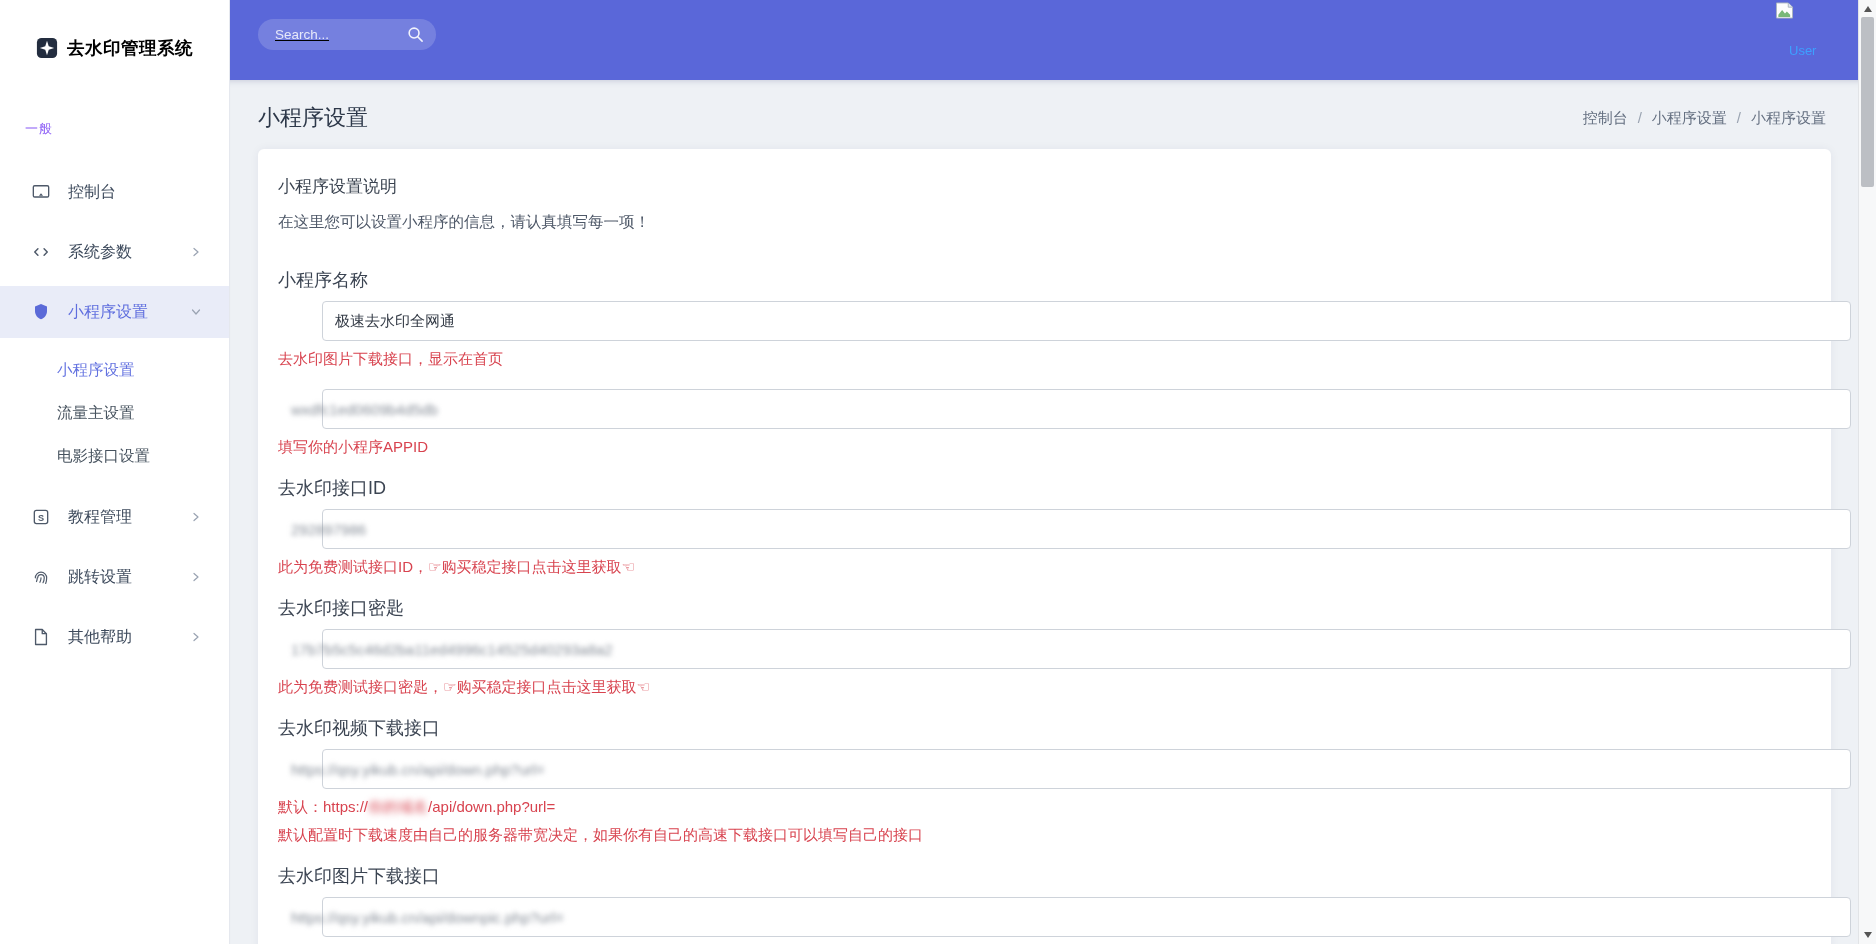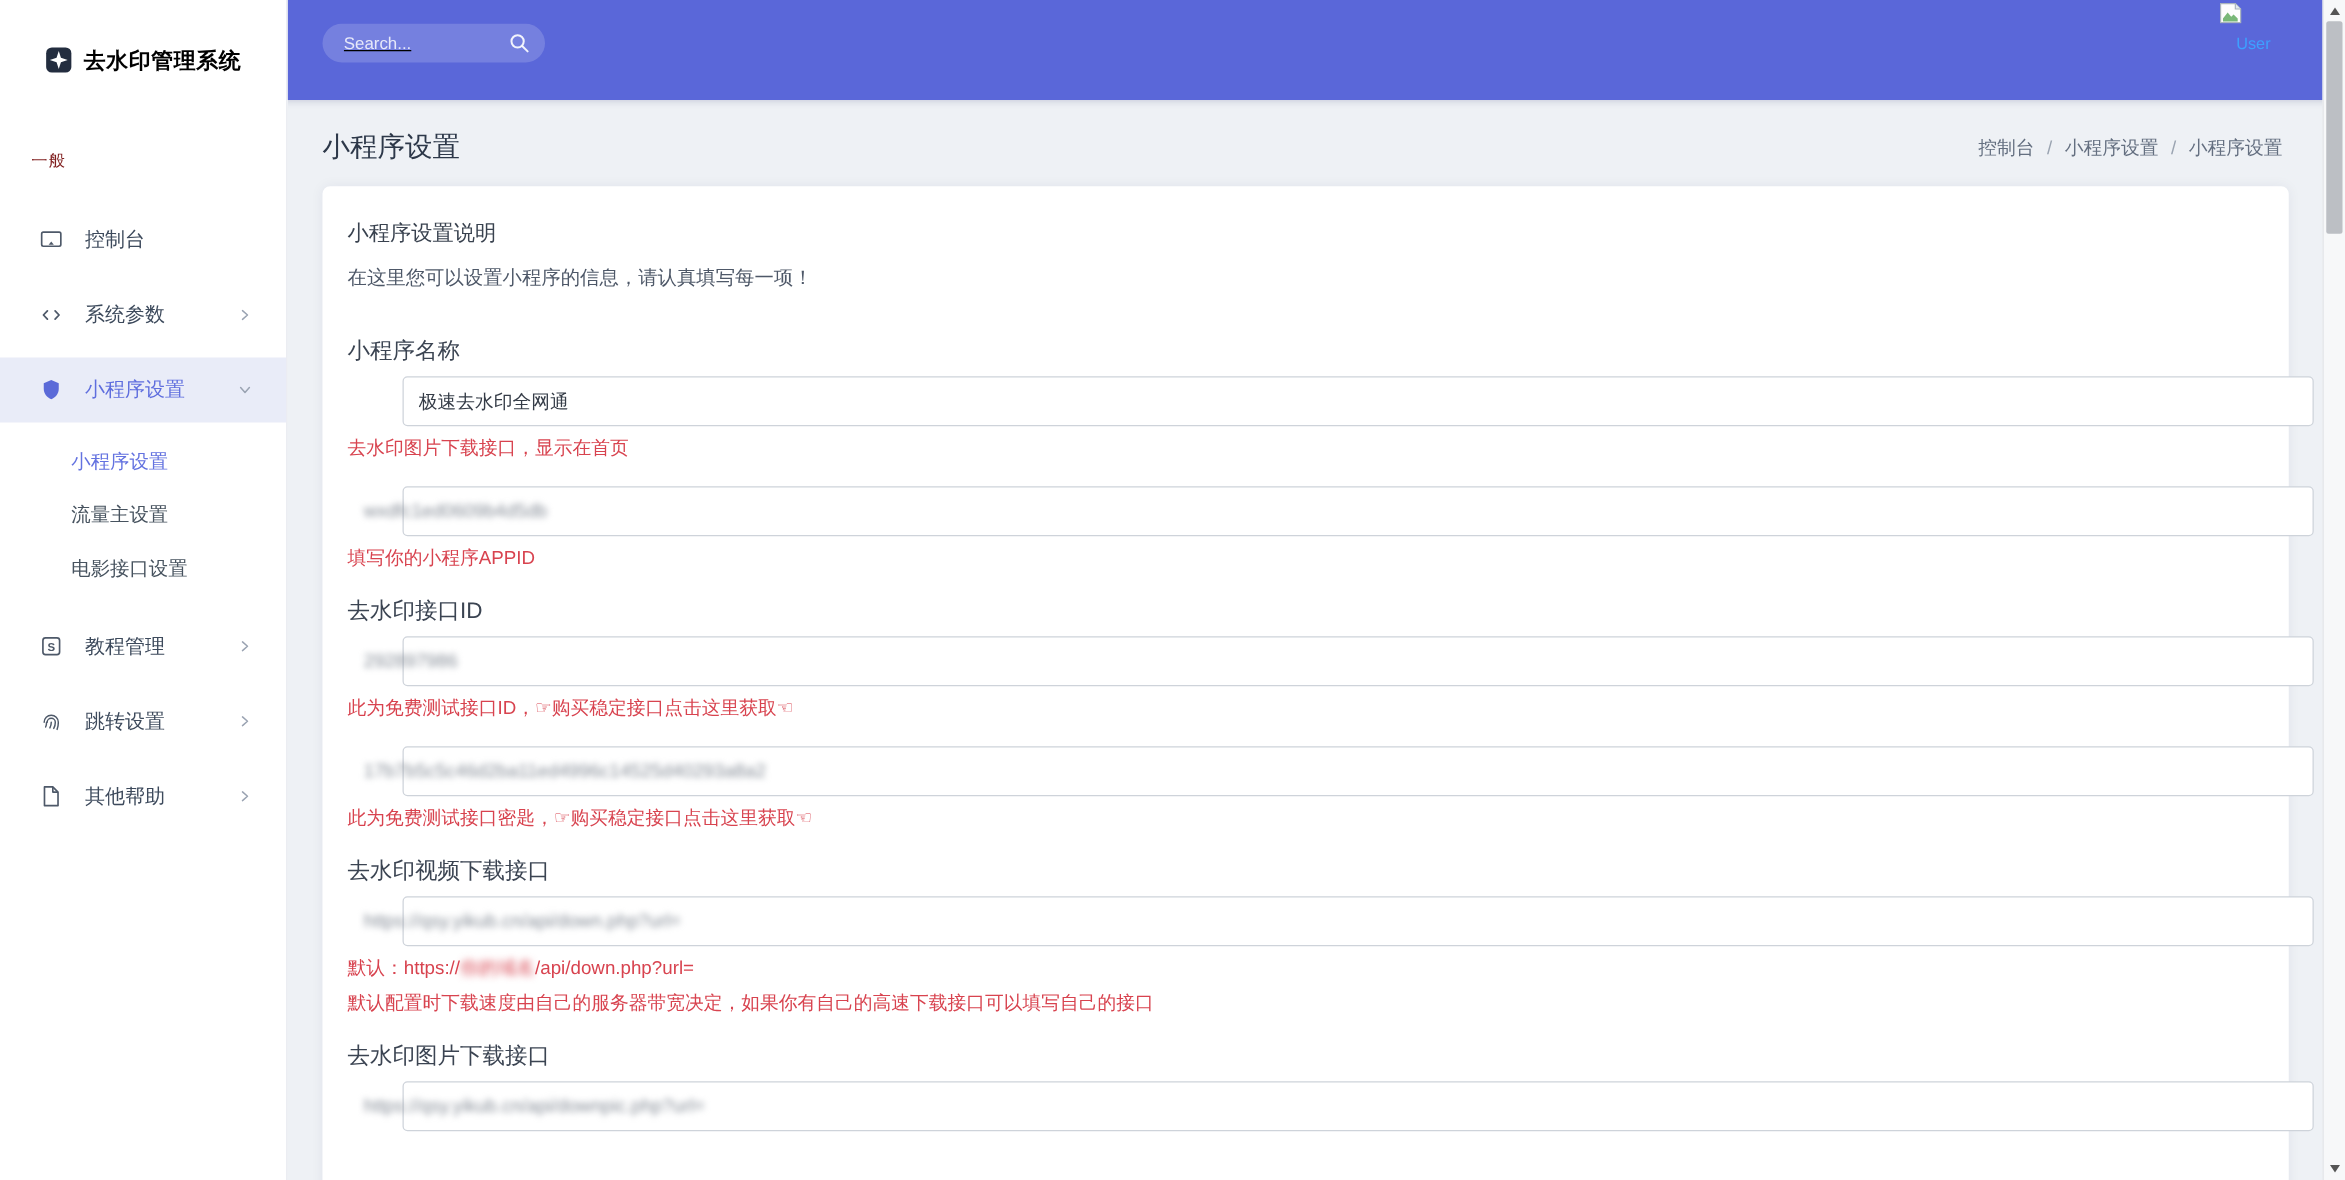--- a/index.html
+++ b/index.html
@@ -7,42 +7,42 @@
     width:1876px;height:944px;overflow:hidden;position:relative;
     font-family:"Liberation Sans","DejaVu Sans",sans-serif;
     background:#eef1f5;
   }
   
   .sidebar{position:absolute;left:0;top:0;bottom:0;width:230px;background:#fff;
     border-right:1px solid #e5e8ee;z-index:5;box-sizing:border-box;}
   .logo{display:flex;align-items:center;gap:9px;padding:36px 0 0 36px;cursor:pointer;}
   .logo-icon svg{display:block;}
   .logo-text{font-size:17.5px;font-weight:bold;color:#000000;letter-spacing:.5px;}
-  .side-section{margin:60px 0 0 25px;font-size:13px;color:#7f1d1d;letter-spacing:1px;}
+  .side-section{margin:60px 0 0 25px;font-size:13px;color:#8b5cf6;letter-spacing:1px;}
   .side-nav{margin-top:24px;}
   .nav-item{height:60px;display:flex;align-items:center;padding-left:31px;cursor:pointer;
     color:#3d4a5c;font-size:16px;position:relative;}
   .nav-item.active{background:#e9ecf8;height:52px;margin:4px 0;color:#5f6ede;}
   .nav-icon{width:20px;height:20px;margin-right:17px;flex:0 0 auto;}
   .nav-icon svg{display:block;}
   .nav-chevron{position:absolute;right:27px;top:50%;transform:translateY(-50%);line-height:0;}
   .sub-list{padding:6px 0 10px;}
   .sub-item{height:43px;line-height:43px;padding-left:57px;font-size:15.5px;color:#47535f;cursor:pointer;}
   .sub-item.active{color:#6372e0;}
   
   .topbar{position:absolute;left:230px;top:0;right:17px;height:80px;background:#5a67d9;z-index:4;}
   .search{position:absolute;left:28px;top:19px;width:178px;height:31px;border-radius:16px;
     background:rgba(255,255,255,.17);display:flex;align-items:center;text-decoration:underline;}
   .search input{background:transparent;border:none;outline:none;color:#fff;font-size:13.5px;
     padding:0 0 0 17px;width:128px;font-family:inherit;}
   .search input::placeholder{color:rgba(255,255,255,.82);}
   .search-icon{position:absolute;right:12px;top:7px;line-height:0;cursor:pointer;}
   .user{position:absolute;left:1545px;top:2px;cursor:pointer;}
   .broken-img{display:block;line-height:0;}
-  .user-label{display:block;margin:8px 0 0 14px;color:#3da0ff;font-size:13px;}
+  .user-label{display:block;margin:24px 0 0 14px;color:#3da0ff;font-size:13px;}
   
   .content{position:absolute;left:230px;top:80px;right:17px;bottom:0;overflow:hidden;
     background:#eef1f5;box-shadow:inset 0 7px 7px -7px rgba(60,70,120,.28);}
   .page-head{padding:23px 33px 0 28px;display:flex;justify-content:space-between;align-items:flex-start;}
   .page-head h1{margin:0;font-size:22px;font-weight:500;color:#2d3849;}
   .breadcrumb{font-size:15px;color:#646f80;margin-top:6px;}
   .breadcrumb .sep{margin:0 10px;color:#9aa3b1;}
   .card{margin:16px 28px 0;background:#fff;border-radius:6px;min-height:830px;
     box-shadow:0 0 10px rgba(30,40,80,.06);padding:14px 24px 40px 20px;box-sizing:border-box;}
   .card h2{margin:12px 0 0;font-size:17px;font-weight:500;color:#39424f;}
@@ -204,20 +204,21 @@
           <div class="field">
             <div class="input-wrap"><input style=""><span class="val-overlay">wxdfc1ed0609b4d5db</span></div>
             <div class="hint"><span>填写你的小程序APPID</span></div>
           </div>
           <div class="field">
             <label>去水印接口ID</label>
             <div class="input-wrap"><input style=""><span class="val-overlay">292897986</span></div>
             <div class="hint"><span>此为免费测试接口ID，</span><span class=" lnk">☞购买稳定接口点击这里获取☜</span></div>
           </div>
           <div class="field">
+            <label>去水印接口密匙</label>
             <div class="input-wrap"><input style=""><span class="val-overlay">17b7b5c5c46d2ba11ed4996c14525d40293a8a2</span></div>
             <div class="hint"><span>此为免费测试接口密匙，</span><span class=" lnk">☞购买稳定接口点击这里获取☜</span></div>
           </div>
           <div class="field">
             <label>去水印视频下载接口</label>
             <div class="input-wrap"><input style=""><span class="val-overlay">https://qsy.yikub.cn/api/down.php?url=</span></div>
             <div class="hint"><span>默认：https://</span><span class="blur">你的域名</span><span>/api/down.php?url=</span></div>
             <div class="hint"><span>默认配置时下载速度由自己的服务器带宽决定，如果你有自己的高速下载接口可以填写自己的接口</span></div>
           </div>
           <div class="field">

